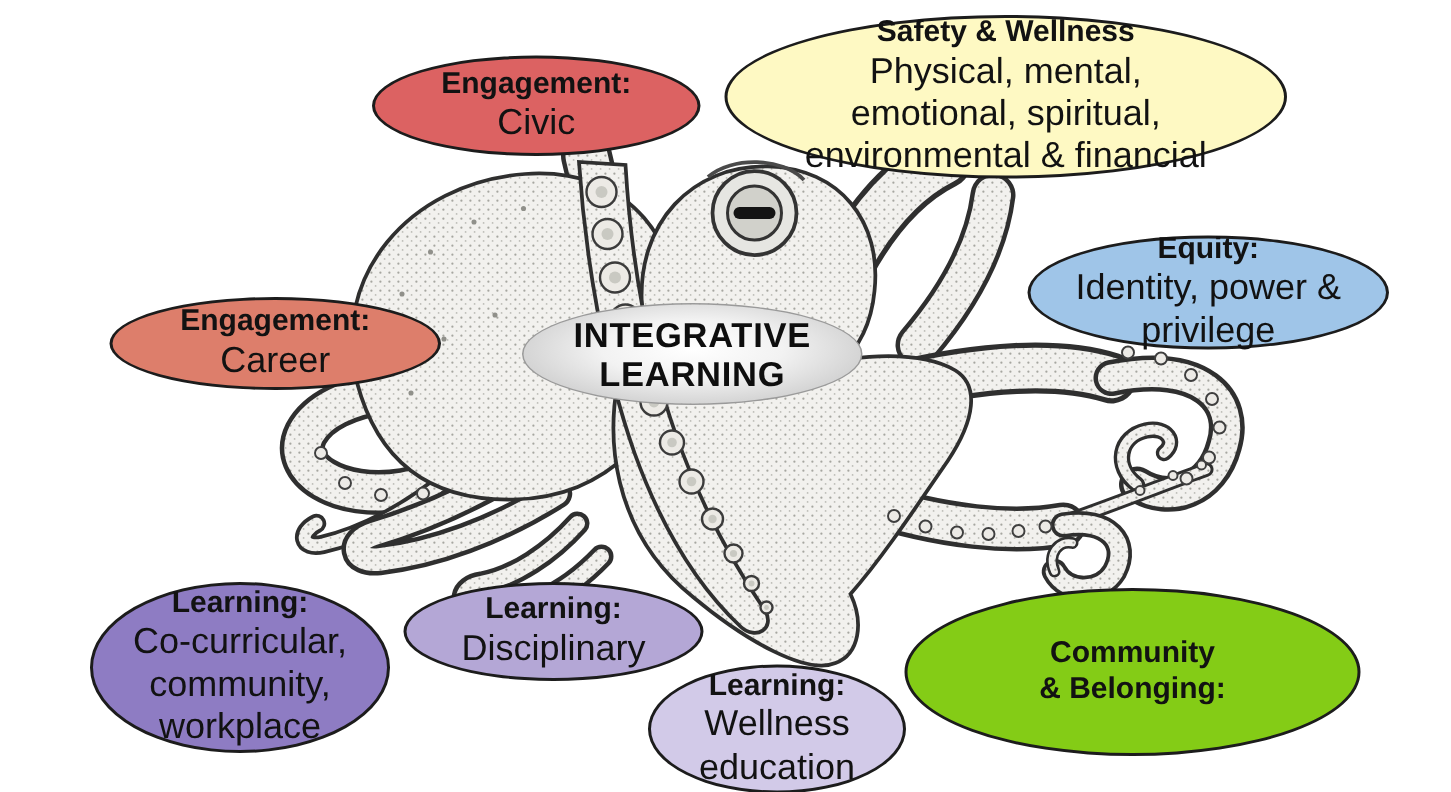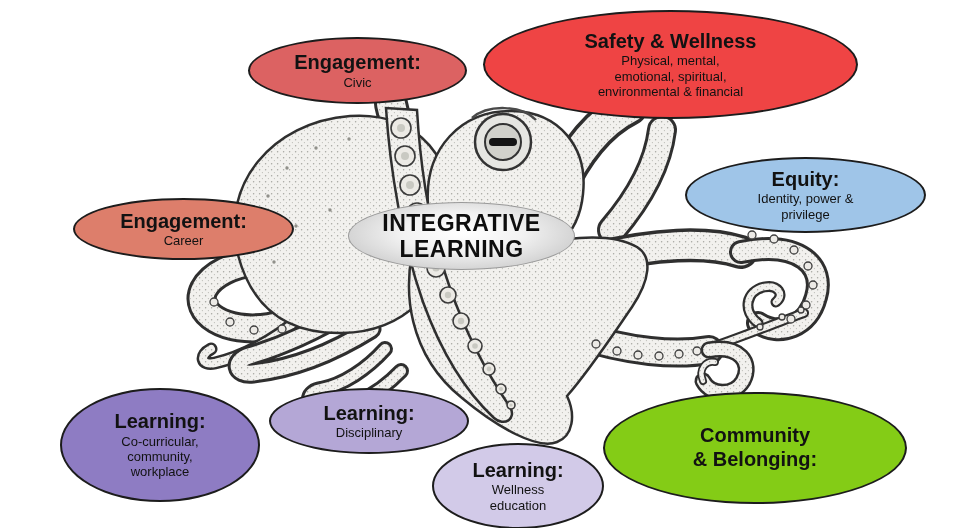--- a/index.html
+++ b/index.html
@@ -12,21 +12,21 @@
     position:relative;width:967px;height:528px;overflow:hidden;background:#ffffff;
   }
   .octo{position:absolute;left:0;top:0;z-index:1;}
   .bubble{
     position:absolute;z-index:2;
     border:2.5px solid #1c1c1c;border-radius:50%;
     display:flex;flex-direction:column;align-items:center;justify-content:center;
     text-align:center;color:#121212;line-height:1.18;
   }
   .bubble .b-title{font-weight:700;white-space:pre-line;font-size:20px;}
-  .bubble .b-body{font-weight:400;white-space:pre-line;font-size:13px;}
+  .bubble .b-body{font-weight:400;white-space:pre-line;font-size:24px;}
   
   .pos-civic       {left:248px;top:37px; width:215px;height:63px;}
   .pos-safety      {left:483px;top:10px; width:371px;height:105px;}
   .pos-equity      {left:685px;top:157px;width:237px;height:72px;}
   .pos-career      {left:73px; top:198px;width:217px;height:58px;}
   .pos-cocurr      {left:60px; top:388px;width:196px;height:110px;}
   .pos-disc        {left:269px;top:388px;width:196px;height:62px;}
   .pos-gened       {left:432px;top:443px;width:168px;height:82px;}
   .pos-community   {left:603px;top:392px;width:300px;height:108px;}
   .center-ellipse{
@@ -165,21 +165,21 @@
       <rect x="489" y="138" width="28" height="8" rx="4" fill="#141414"></rect>
       <path d="M 472,118 C 488,104 522,105 536,120" fill="none" stroke="#4a4a4a" stroke-width="2.5"></path>
     </g>
   </svg>
 
   <div class="bubble pos-civic" style="background-color: rgb(220, 98, 98);">
     <div class="b-title">Engagement:</div>
     <div class="b-body">Civic</div>
   </div>
 
-  <div class="bubble pos-safety" style="background-color: #ef4444;">
+  <div class="bubble pos-safety" style="background-color: #fef9c3;">
     <div class="b-title">Safety &amp; Wellness</div>
     <div class="b-body">Physical, mental,
 emotional, spiritual,
 environmental &amp; financial</div>
   </div>
 
   <div class="bubble pos-equity" style="background-color: rgb(159, 197, 232); align-items: center;">
     <div class="b-title">Equity:</div>
     <div class="b-body">Identity, power &amp;
 privilege</div>

